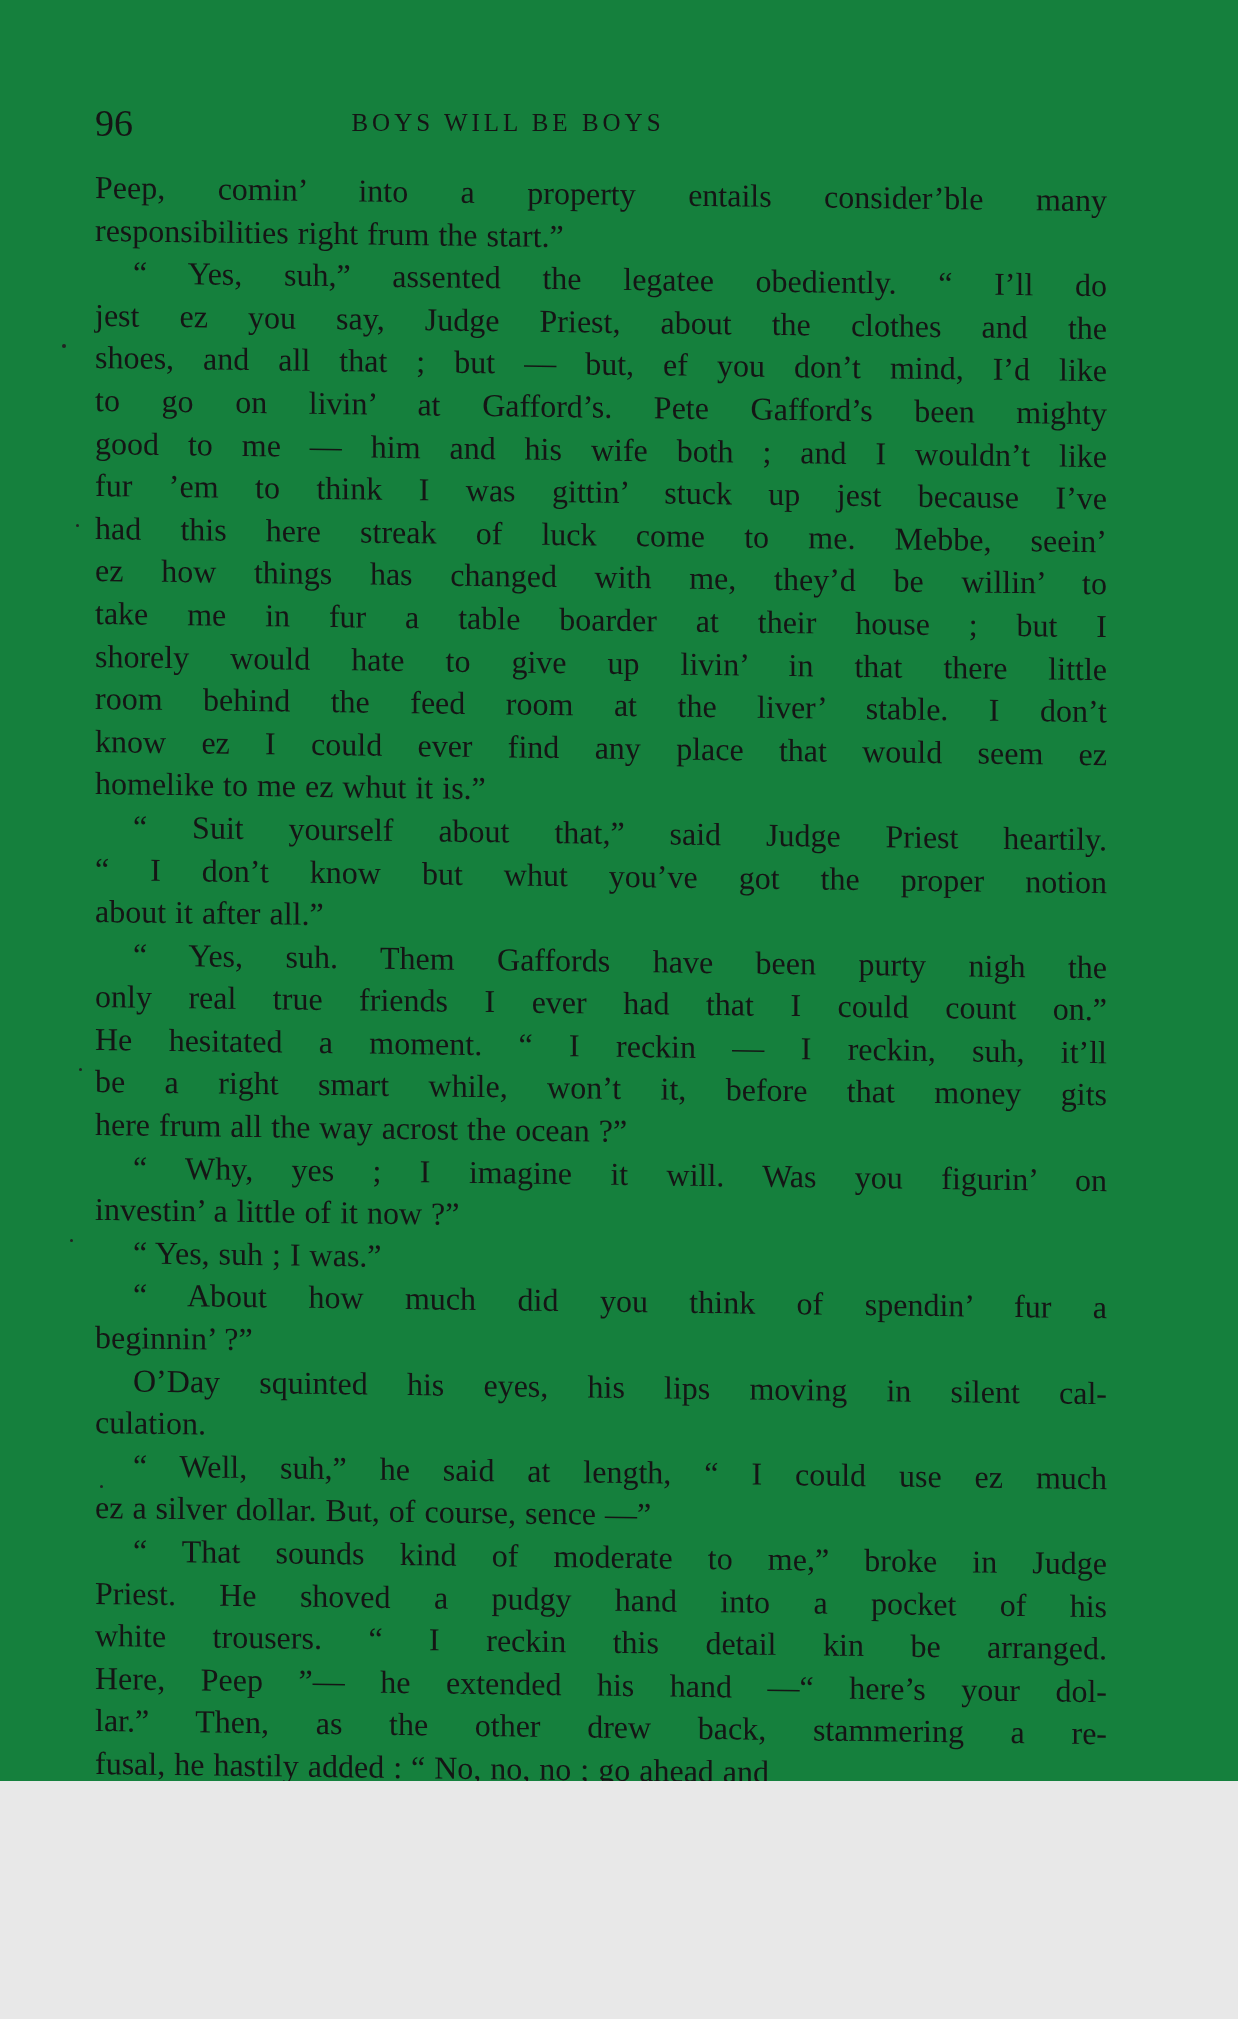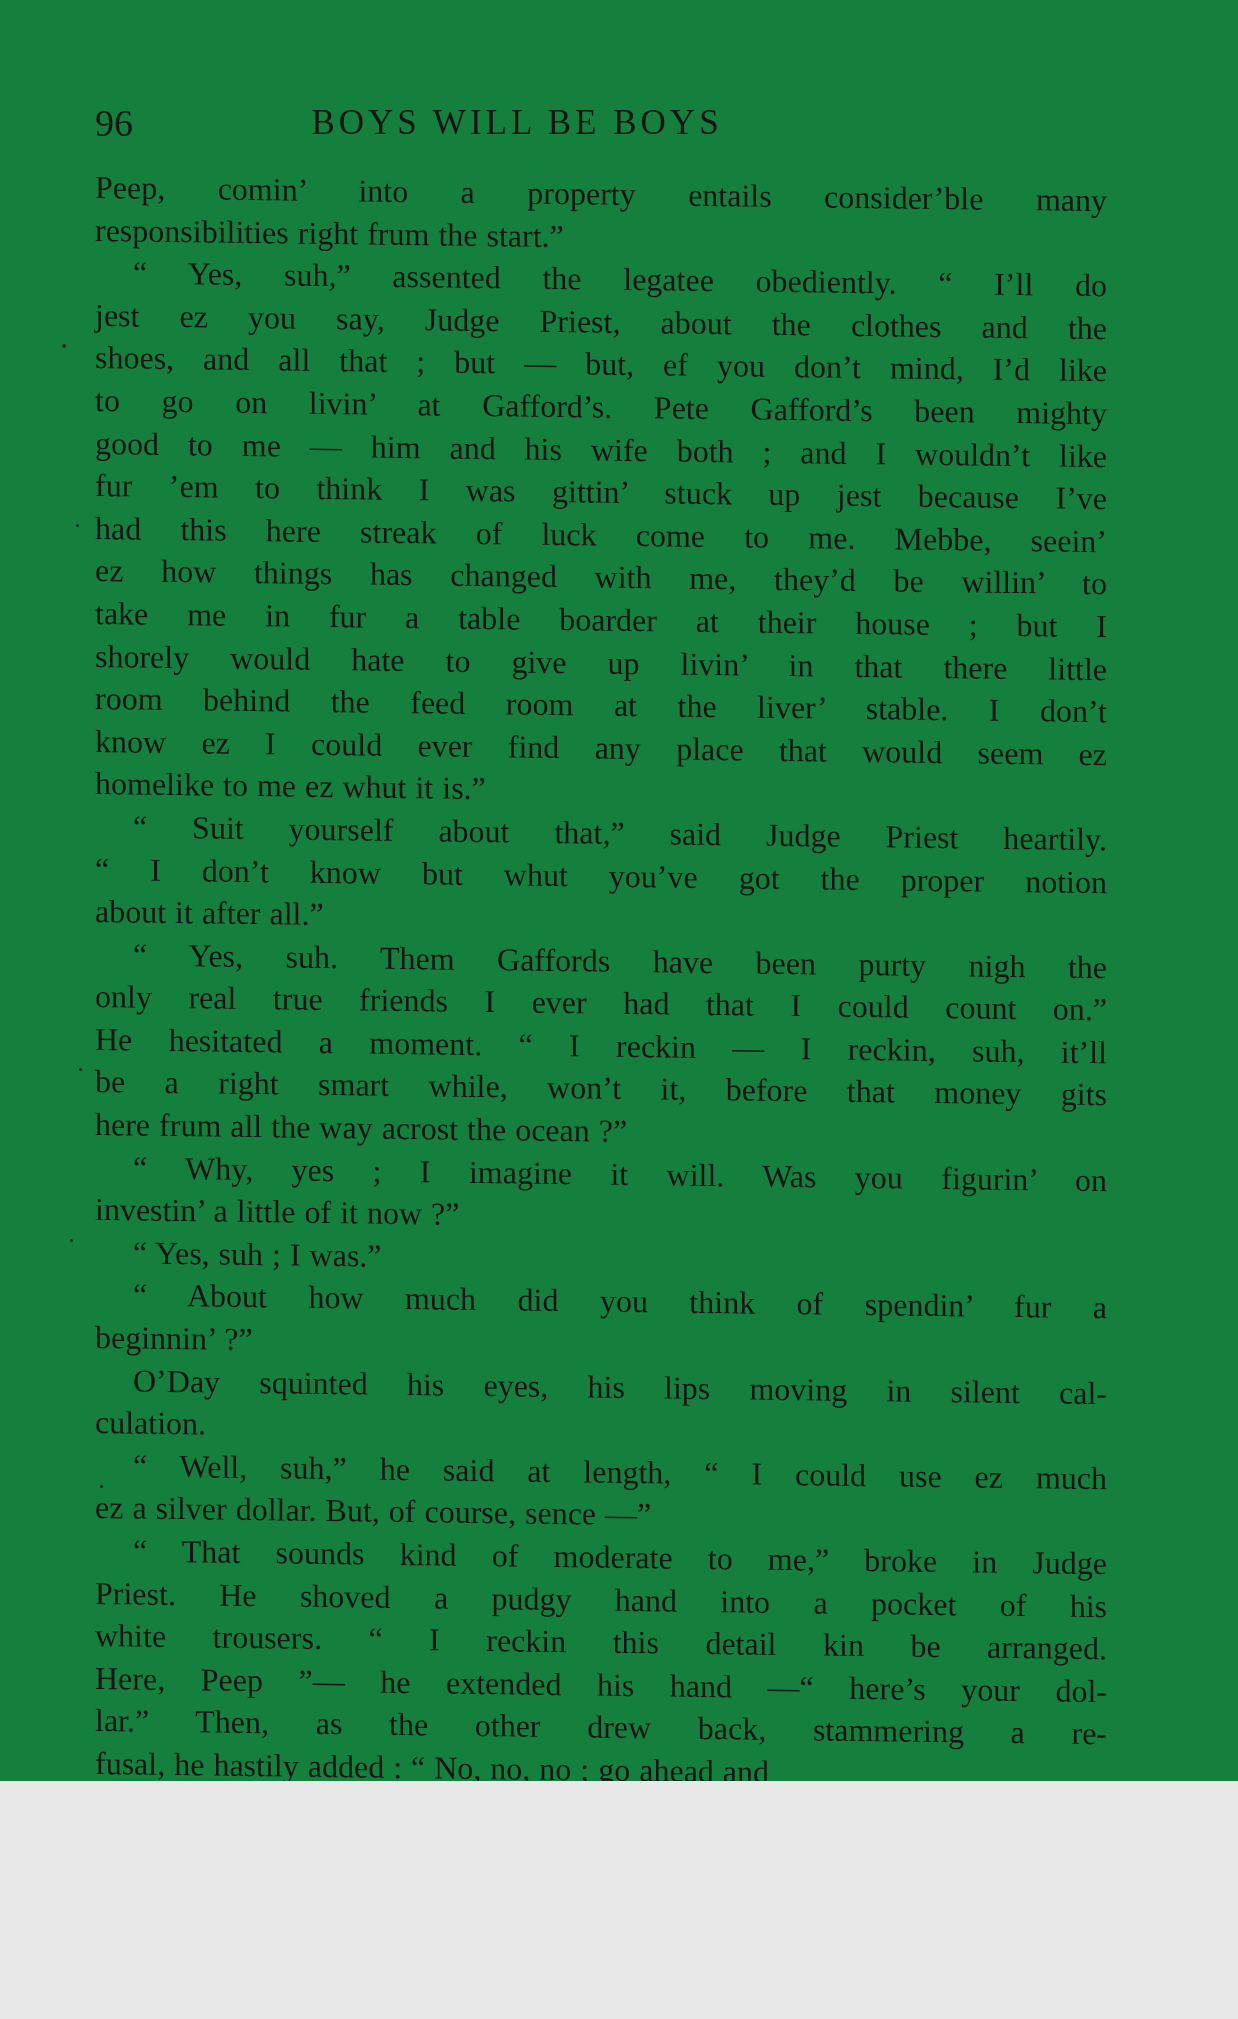--- a/index.html
+++ b/index.html
@@ -25,25 +25,25 @@
   }
   #page-number {
     position: absolute;
     left: 0;
     top: 0;
     font-size: 38px;
     line-height: 46px;
   }
   #running-title {
     position: absolute;
-    left: 16px;
+    left: 7px;
     top: 0;
     width: 100%;
     text-align: center;
-    font-size: 35px;
+    font-size: 25px;
     line-height: 46px;
     letter-spacing: 4px;
     white-space: nowrap;
   }
   #page-text {
     position: absolute;
     top: 166px;
     left: 95px;
     width: 1012px;
     transform: skewY(0.75deg);

